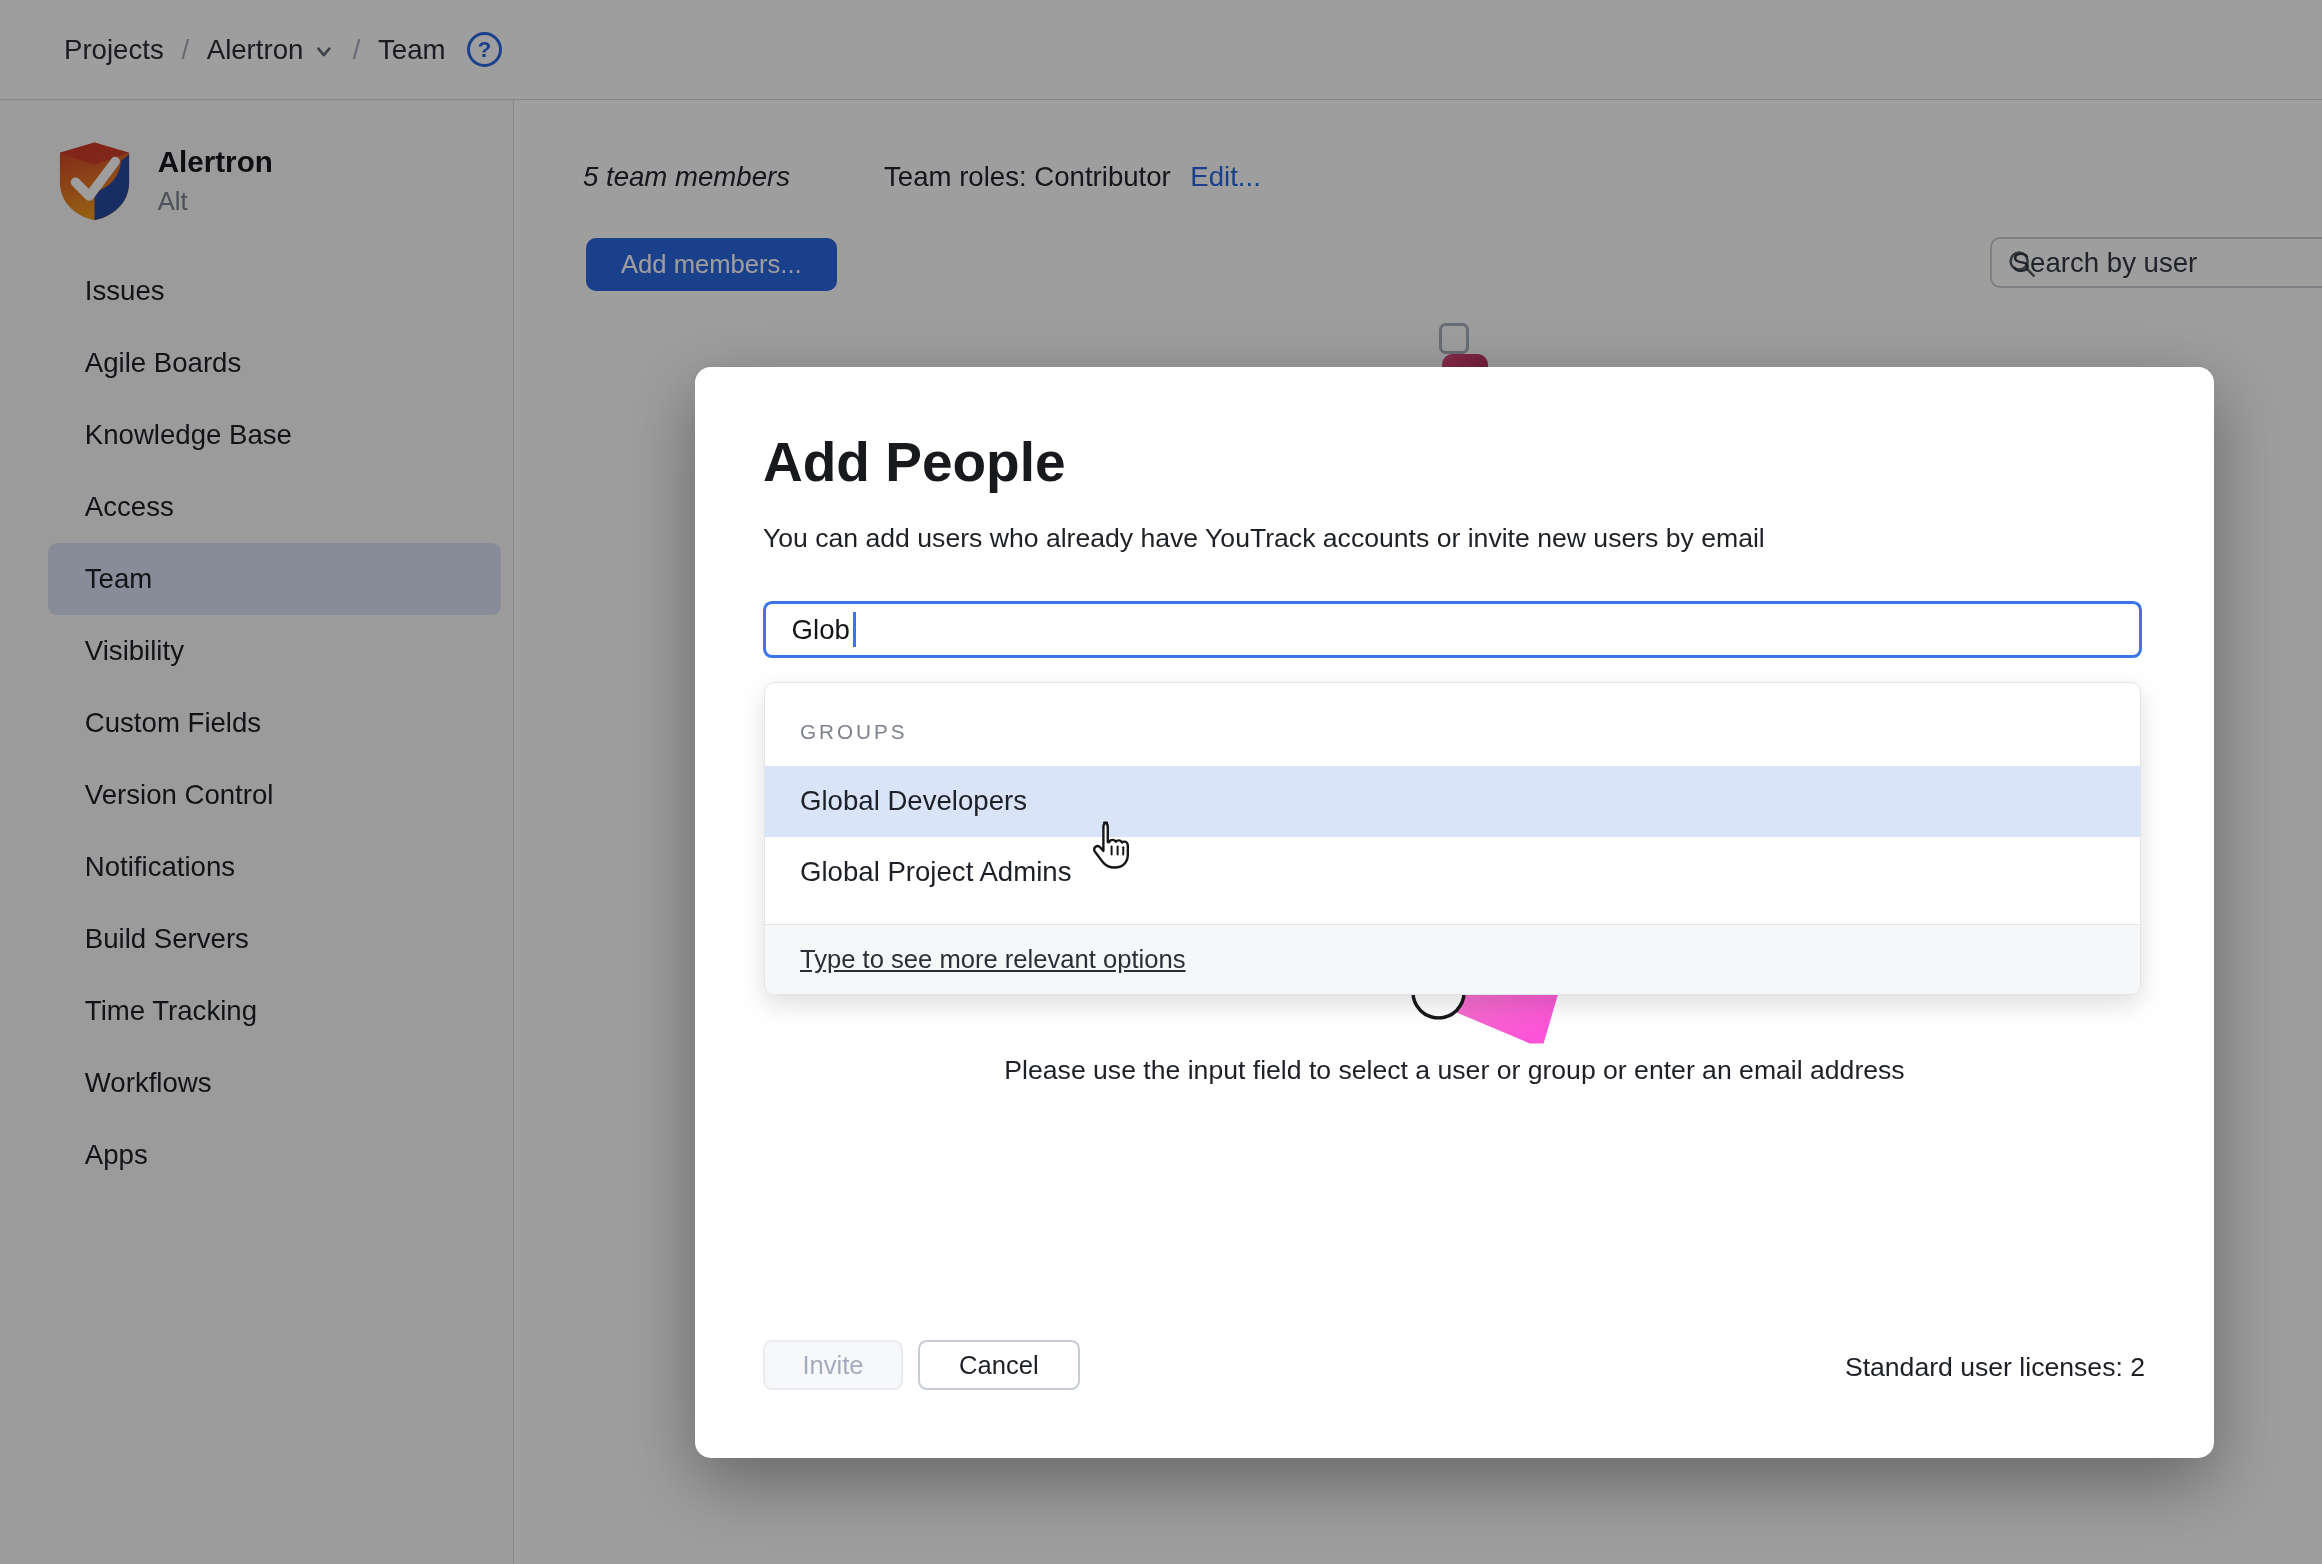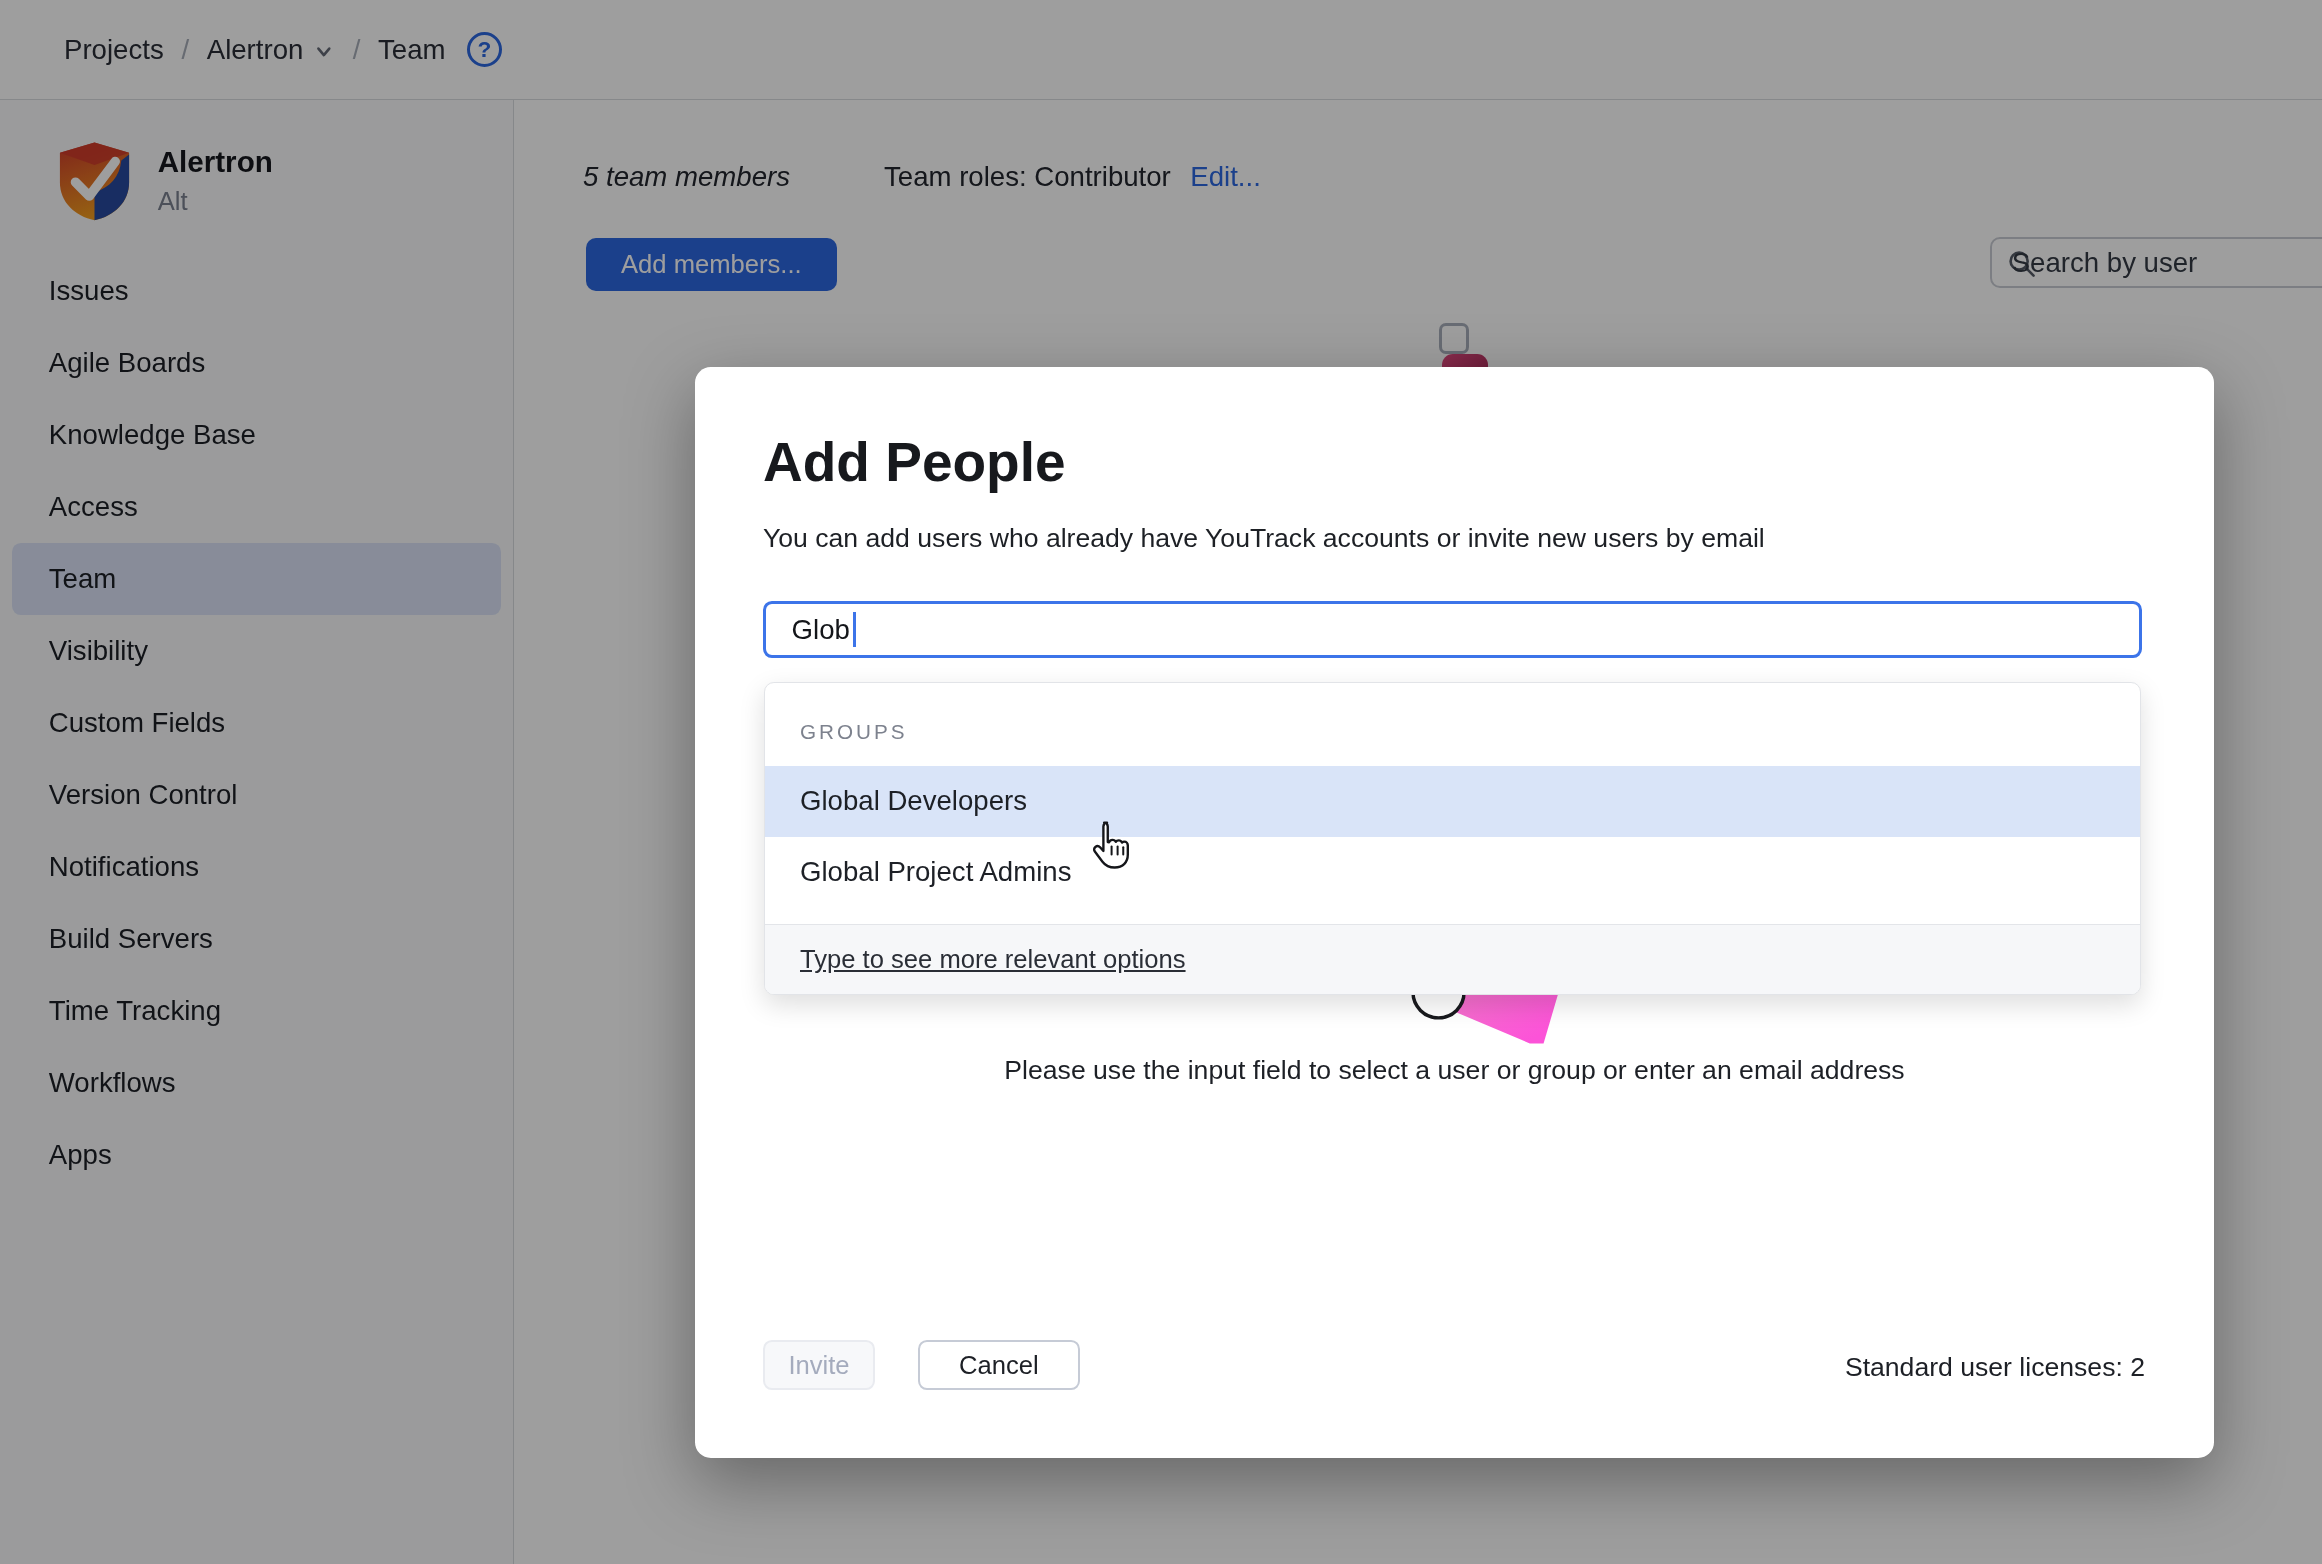--- a/index.html
+++ b/index.html
@@ -19,21 +19,21 @@
                 display:flex; align-items:center; justify-content:center;
                 color:var(--link); font-size:22.7px; font-weight:700; margin-left:3.9px; }
 
   
   .sidebar { position:absolute; left:0; top:100px; width:514px; bottom:0;
              background:var(--sidebar-bg); border-right:1px solid var(--border); }
   .project-header { display:flex; align-items:center; gap:21.7px; padding:39px 0 0 53px; }
   .logo { width:83px; height:83px; flex:0 0 auto; }
   .project-name { font-size:29.6px; font-weight:700; color:#16181d; }
   .project-key { font-size:25.6px; color:#7b8190; margin-top:7.9px; }
-  .nav { margin-top:33px; }
+  .nav { margin-top:33px;padding-left:36px; }
   .nav-item { height:72px; margin:0 11.8px; padding-left:37px; display:flex; align-items:center;
               font-size:27.6px; color:#1c1f26; border-radius:8.9px; cursor:pointer; white-space:nowrap; }
   .nav-item.selected { background:var(--nav-selected); }
   .nav-section { height:72px; margin-top:31.5px; padding-left:49px; display:flex; align-items:center;
                  font-size:27.6px; color:var(--muted); white-space:nowrap; }
 
   
   .main { position:absolute; left:515px; top:100px; right:0; bottom:0; background:#fff; }
   .members-count { position:absolute; left:68px; top:61px; font-size:27.6px; color:#22262e;font-style:italic; }
   .roles-line { position:absolute; left:369px; top:61px; font-size:27.6px; color:#22262e; white-space:nowrap; }
@@ -82,21 +82,21 @@
   .dd-option { height:71px; display:flex; align-items:center; padding-left:35px; font-size:27.6px;
                color:#1d2026; cursor:pointer; }
   .dd-option.highlighted { background:var(--row-highlight); }
   .dd-footer { position:absolute; left:0; right:0; bottom:0; height:70px; background:#f6f7f9;
                border-top:1px solid #e3e5e9; display:flex; align-items:center; padding-left:35px;
                font-size:25.6px; color:#2a2e36;text-decoration:underline; }
 
   .modal-hint { position:absolute; left:0; right:0; top:688px; text-align:center; font-size:26.6px;
                 color:#1d2026; }
 
-  .invite-btn { position:absolute; left:68px; top:973px; width:112px; height:50px; border-radius:8.9px;
+  .invite-btn { position:absolute; left:68px; top:973px; width:140px; height:50px; border-radius:8.9px;
                 background:#f7f8fa; border:2px solid #e9ebf0; color:#a4abbd; font-size:25.6px;
                 font-family:inherit; }
   .cancel-btn { position:absolute; left:223px; top:973px; height:50px; padding:4px 39px; border-radius:8.9px;
                 background:#fff; border:2px solid #c6cbd6; color:#1d2026; font-size:25.6px;
                 font-family:inherit; cursor:pointer; }
   .licenses { position:absolute; right:69px; top:985px; font-size:26.6px; color:#1d2026; }
 
   .cursor-svg { position:absolute; left:1088px; top:820px; z-index:30; }
 </style>
 </head>

